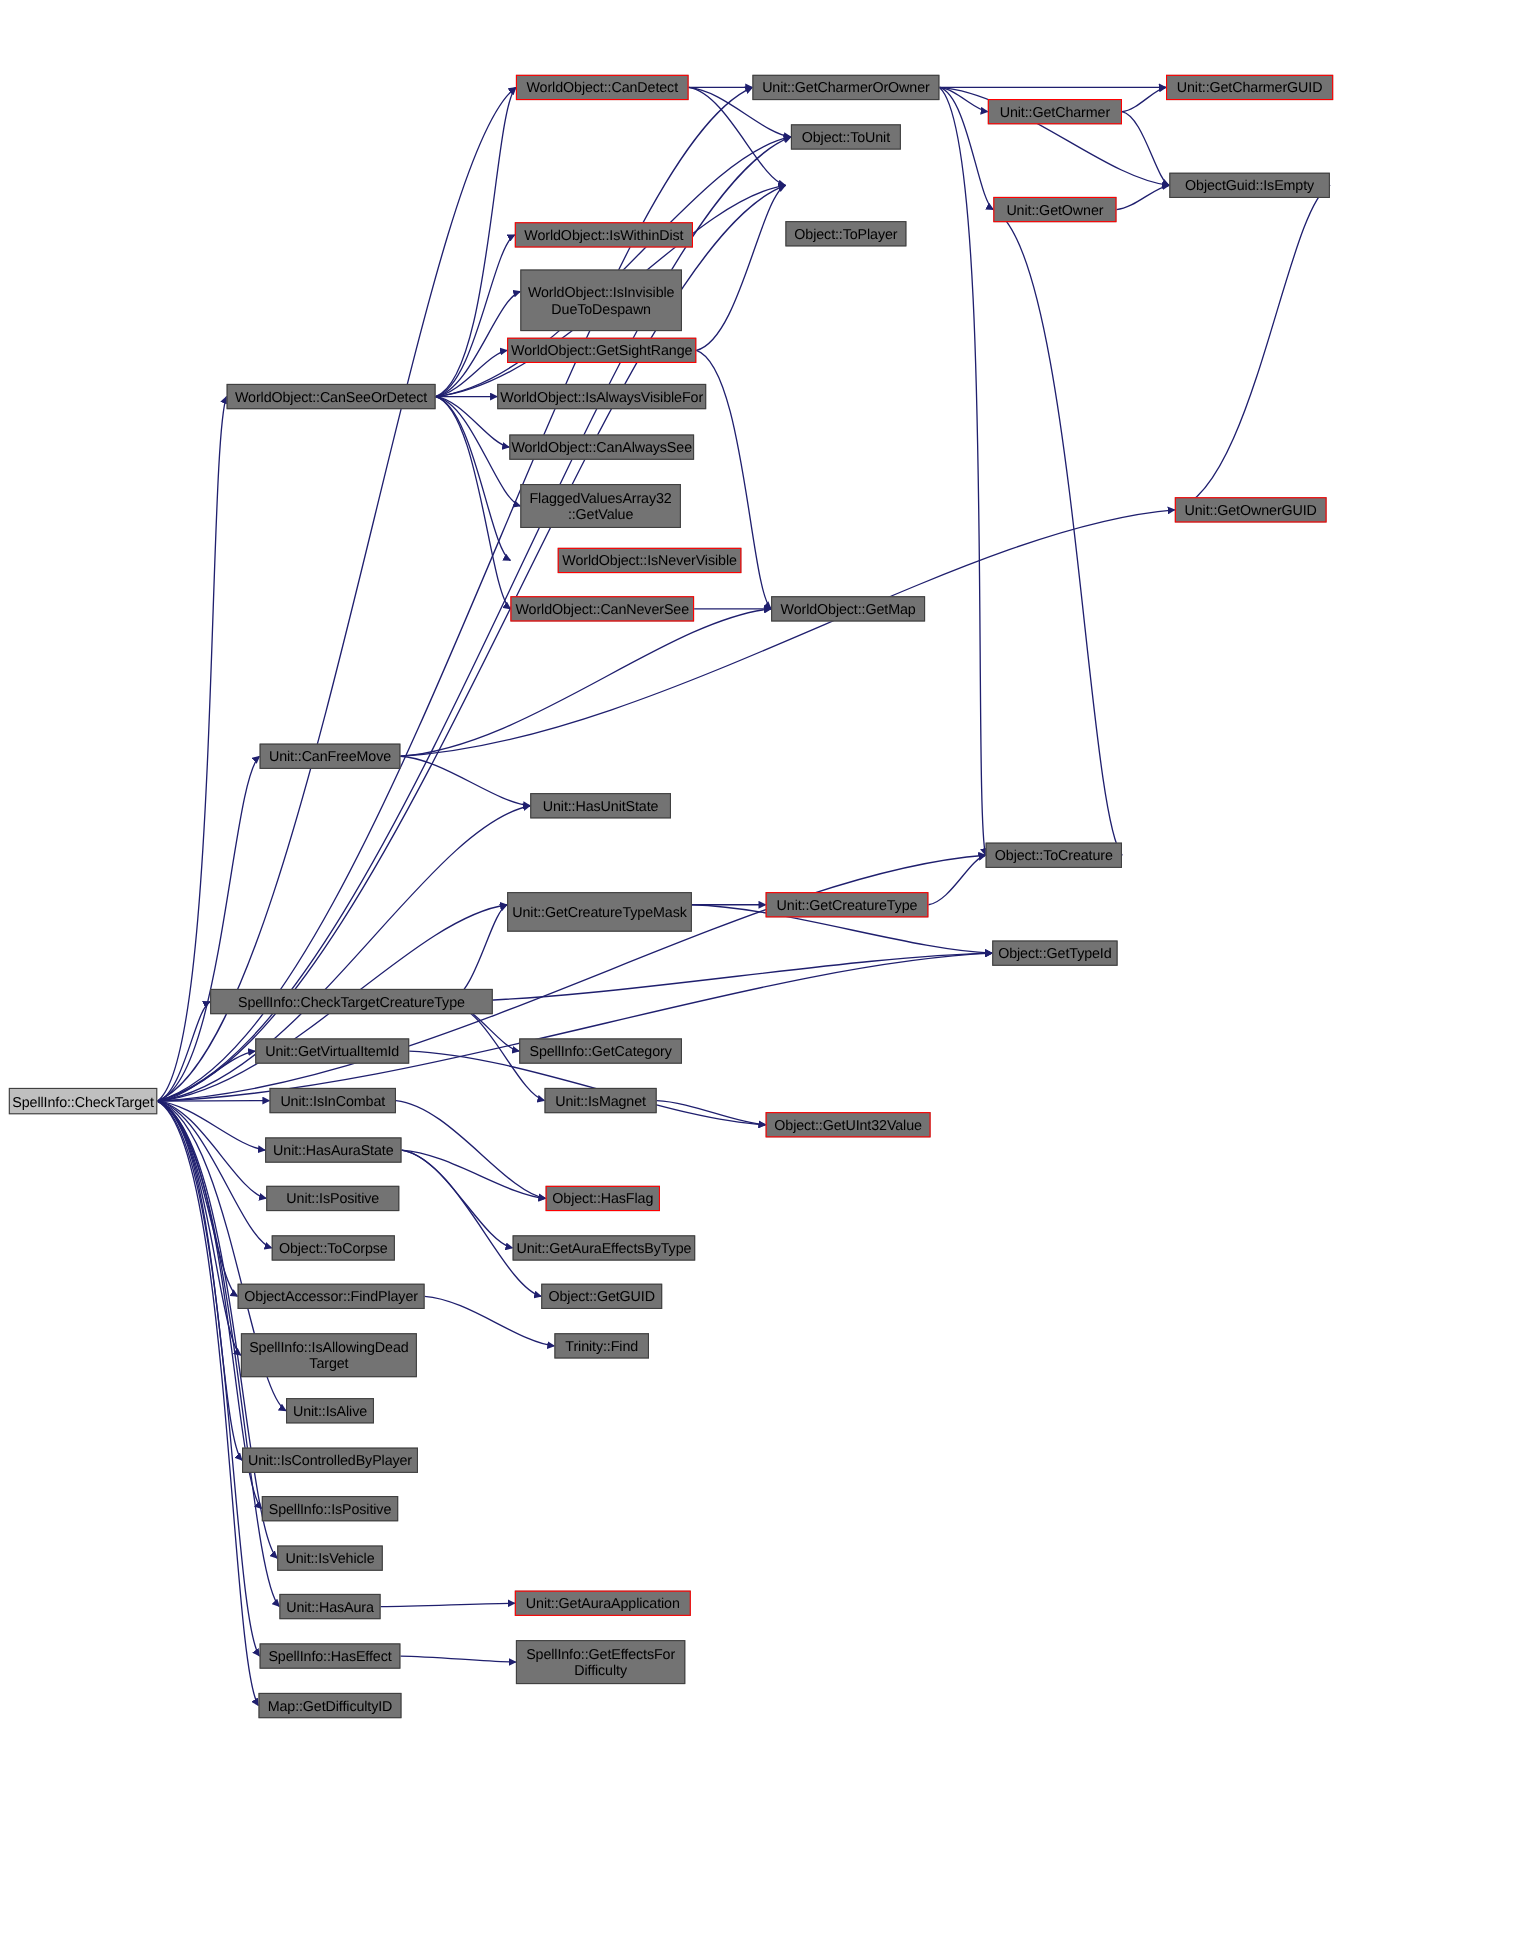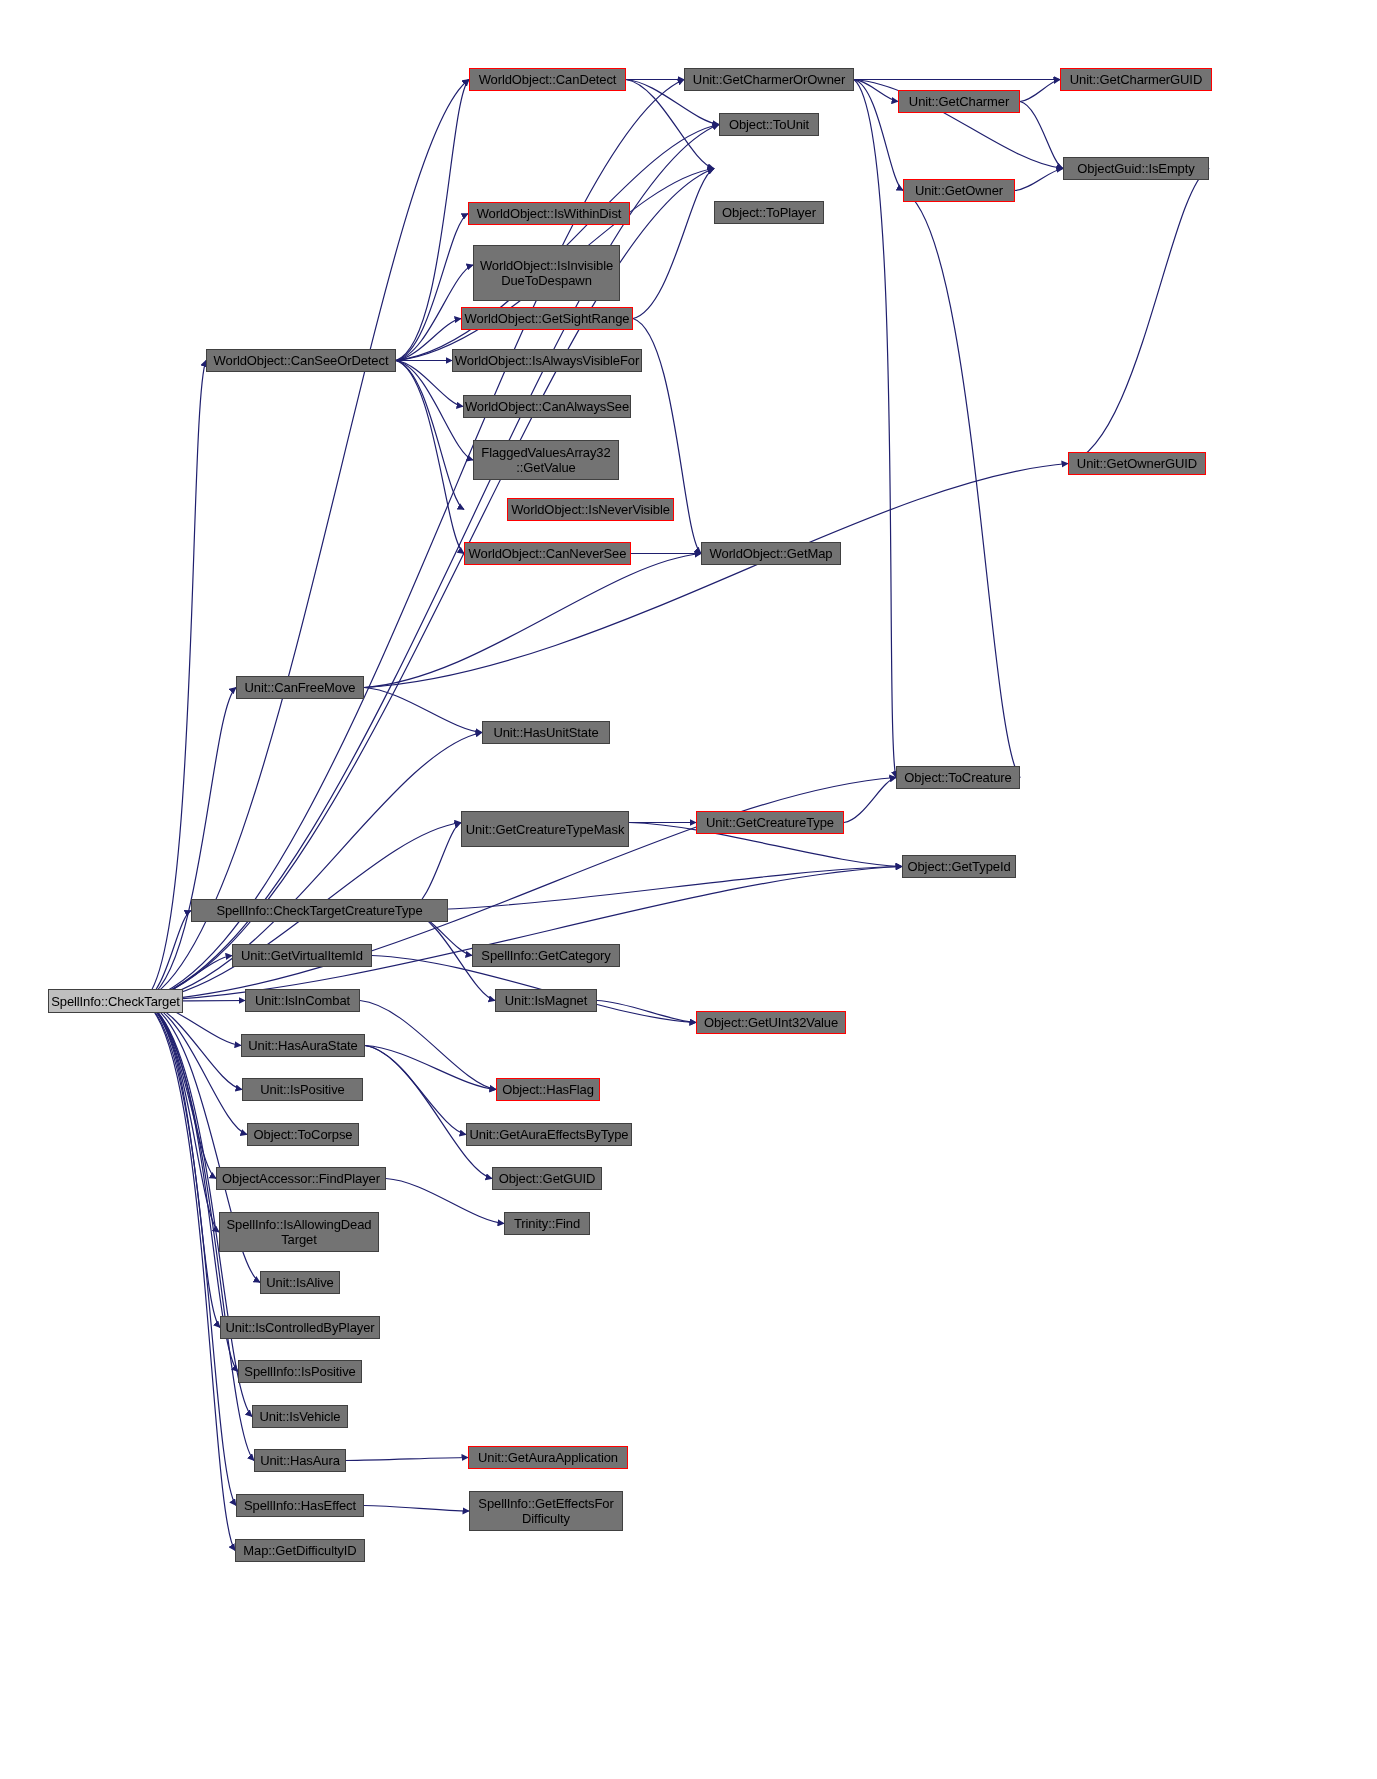--- a/index.html
+++ b/index.html
@@ -127,21 +127,21 @@
         <path d="M 597 1000.5 C 628.878 1001.82, 668.28 1020.96, 696 1022.5" fill="none" stroke="#1f1f6e" stroke-width="1.2" marker-end="url(#arrow)"></path>
         <path d="M 365 1045.5 C 408.656 1048.14, 459.32 1086.42, 496 1089.5" fill="none" stroke="#1f1f6e" stroke-width="1.2" marker-end="url(#arrow)"></path>
         <path d="M 365 1045.5 C 404.111 1050.84, 437.72 1128.27, 466 1134.5" fill="none" stroke="#1f1f6e" stroke-width="1.2" marker-end="url(#arrow)"></path>
         <path d="M 365 1045.5 C 416.267 1053.48, 456.44 1169.19, 492 1178.5" fill="none" stroke="#1f1f6e" stroke-width="1.2" marker-end="url(#arrow)"></path>
         <path d="M 386 1178.5 C 425.85499999999996 1181.2, 470.96 1220.35, 504 1223.5" fill="none" stroke="#1f1f6e" stroke-width="1.2" marker-end="url(#arrow)"></path>
         <path d="M 346 1460.5 C 382.89700000000005 1460.32, 433.84000000000003 1457.71, 468 1457.5" fill="none" stroke="#1f1f6e" stroke-width="1.2" marker-end="url(#arrow)"></path>
         <path d="M 364 1505.5 C 396.0445 1505.83, 439.6 1510.615, 469 1511" fill="none" stroke="#1f1f6e" stroke-width="1.2" marker-end="url(#arrow)"></path>
       </g>
   </svg>
   <div id="node-layer">
-      <div class="node current" style="left: 8px; top: 989px; width: 135px; height: 24px; margin-left: 40px;">SpellInfo::CheckTarget</div>
+      <div class="node current" style="left: 8px; top: 989px; width: 135px; height: 24px;">SpellInfo::CheckTarget</div>
       <div class="node red" style="left: 469px; top: 68px; width: 157px; height: 23px;">WorldObject::CanDetect</div>
       <div class="node" style="left: 684px; top: 68px; width: 170px; height: 23px;">Unit::GetCharmerOrOwner</div>
       <div class="node red" style="left: 898px; top: 90px; width: 122px; height: 23px;">Unit::GetCharmer</div>
       <div class="node red" style="left: 1060px; top: 68px; width: 152px; height: 23px;">Unit::GetCharmerGUID</div>
       <div class="node" style="left: 719px; top: 113px; width: 100px; height: 23px;">Object::ToUnit</div>
       <div class="node" style="left: 714px; top: 157px; width: 110px; height: 23px; margin-top: 44px;">Object::ToPlayer</div>
       <div class="node" style="left: 1063px; top: 157px; width: 146px; height: 23px;">ObjectGuid::IsEmpty</div>
       <div class="node red" style="left: 903px; top: 179px; width: 112px; height: 23px;">Unit::GetOwner</div>
       <div class="node red" style="left: 468px; top: 202px; width: 162px; height: 23px;">WorldObject::IsWithinDist</div>
       <div class="node" style="left: 473px; top: 245px; width: 147px; height: 56px;">WorldObject::IsInvisible

